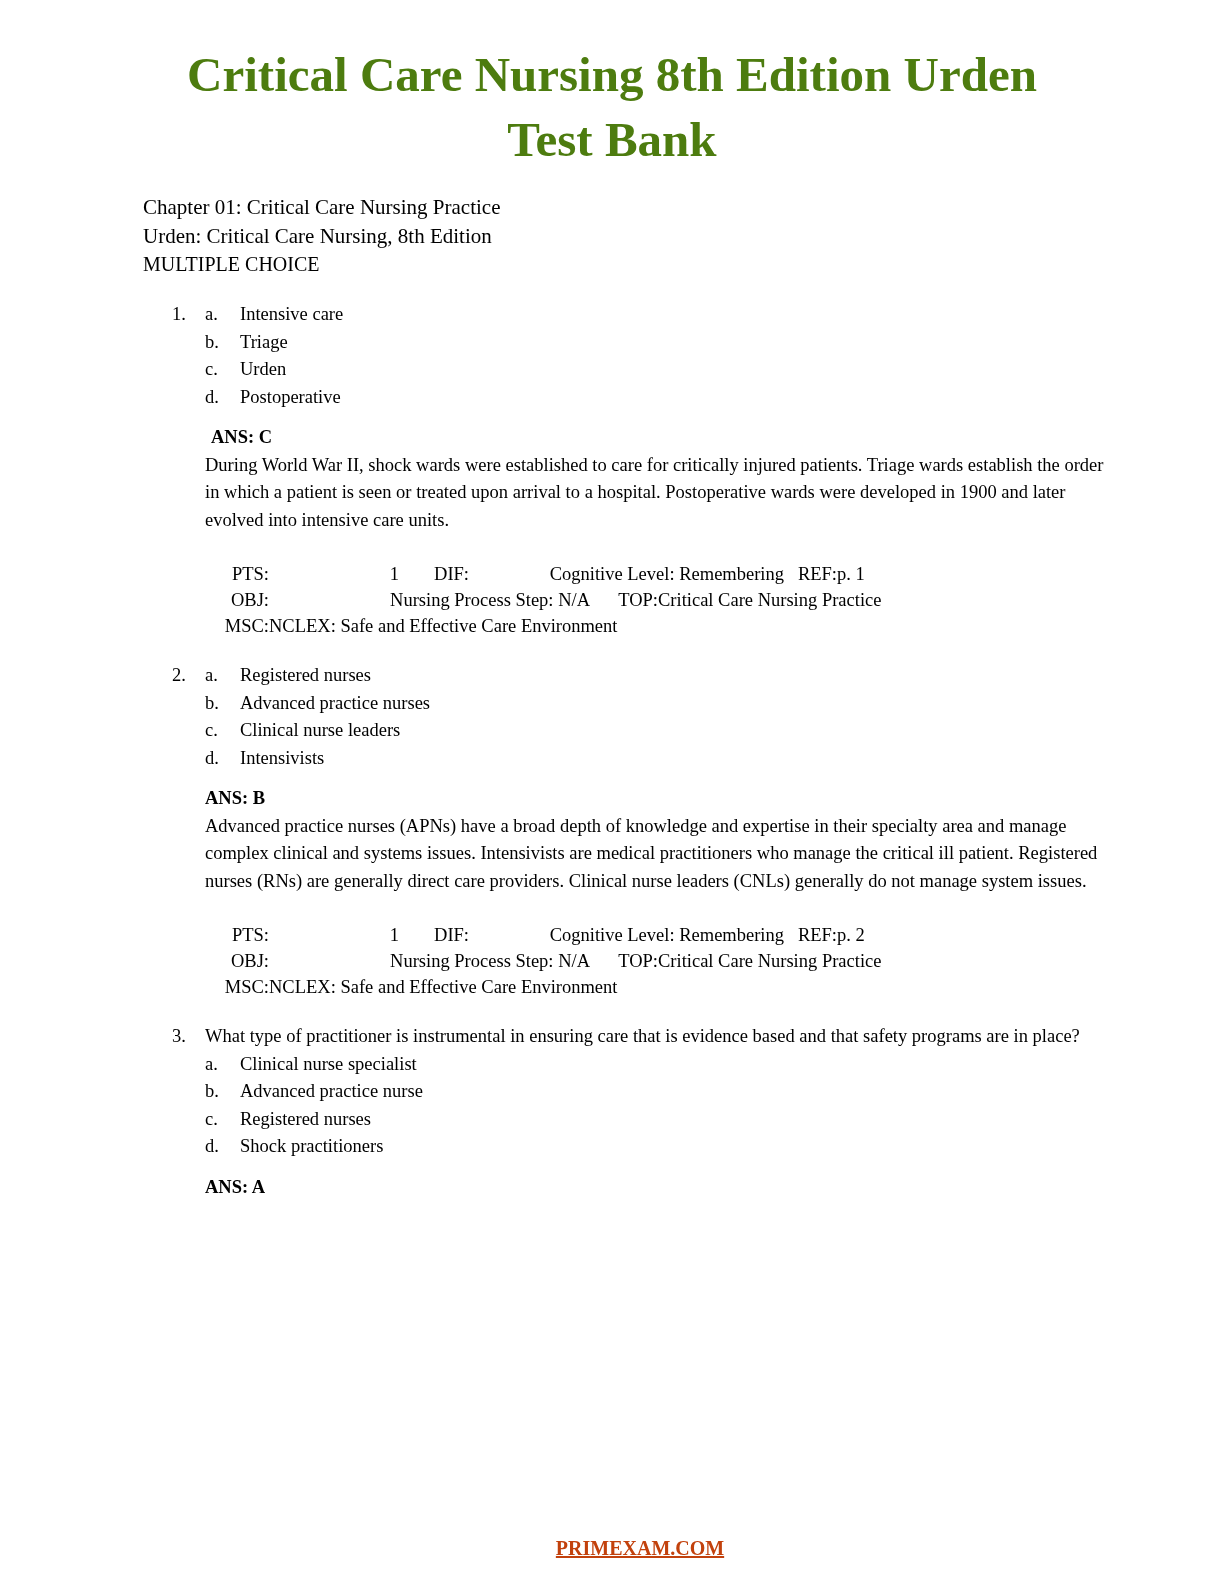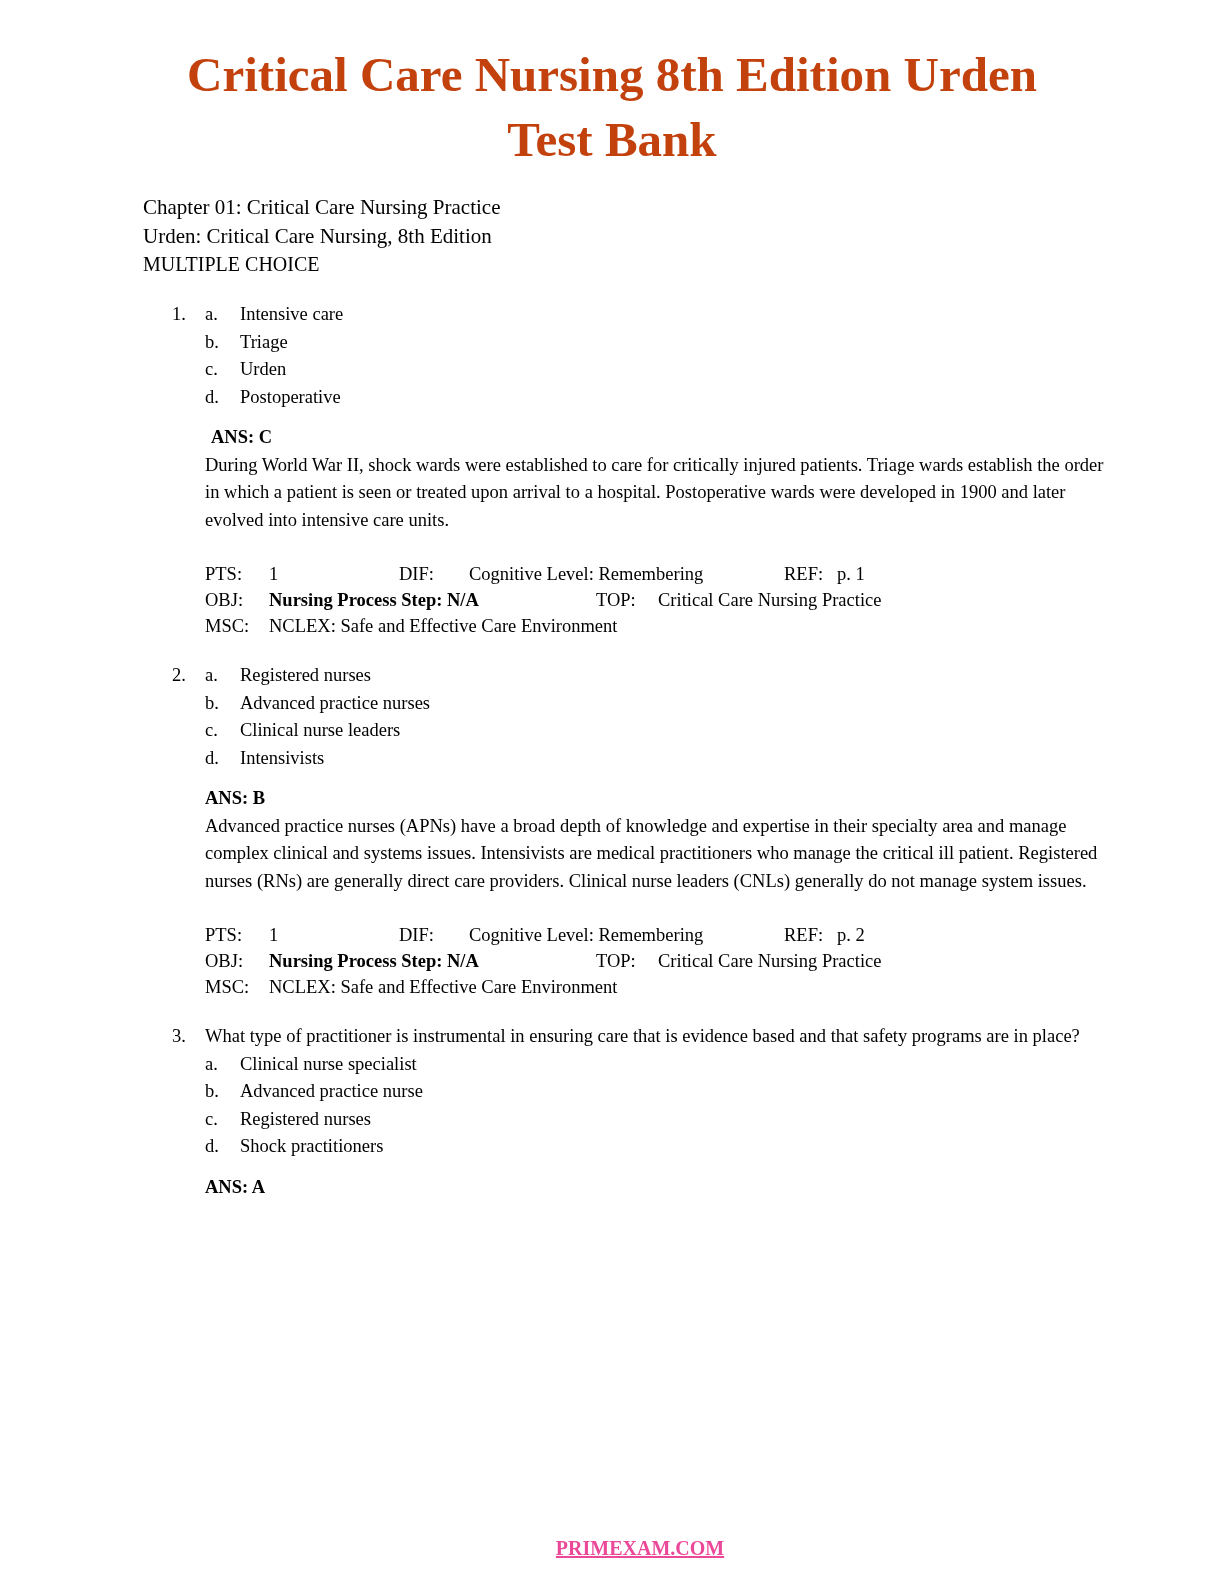--- a/index.html
+++ b/index.html
@@ -8,21 +8,21 @@
     width:1224px; height:1584px;
     position:relative; overflow:hidden;
     font-family:"Liberation Serif","DejaVu Serif",serif;
     color:#000000;
   }
   .doc { padding-top:42px; }
 
   
   .title {
     text-align:center;
-    color:#c2410c;
+    color:#4d7c0f;
     font-weight:bold;
     font-size:49px;
     line-height:65px;
     margin:0 55px;
   }
 
   
   .head { margin:21px 0 0 143px; font-weight:normal; }
   .head-line { font-size:21px; line-height:29px; }
   .head-section { font-size:20px; line-height:27px; }
@@ -30,36 +30,36 @@
   
   .questions { margin-left:172px; width:945px; font-size:18.5px; line-height:27.5px; }
   .question { display:flex; margin-top:23px; }
   .q-num { width:33px; flex-shrink:0; }
   .q-body { flex:1; }
   .option { display:flex; }
   .opt-letter { width:35px; flex-shrink:0; }
   .answer { margin-top:13px;font-weight:bold; }
   .pad6 { padding-left:6px; }
   .meta { margin-top:27px; line-height:26px; }
-  .meta-row span { display:inline-block; vertical-align:top; }
+  .meta-row span { display:inline-block; vertical-align:top;text-align:right; }
   .w64 { width:64px; }
   .w130 { width:130px; }
   .w70 { width:70px; }
   .w315 { width:315px; }
   .w53 { width:53px; }
-  .w321 { width:321px;font-weight:bold; }
+  .w321 { width:321px; }
   .w62 { width:62px;margin-left:6px; }
 
   
   .footer {
     position:absolute; bottom:24px; left:0; right:0;
     text-align:center; padding-left:56px;
   }
   .footer a {
-    color:#ec4899; font-weight:bold; font-size:20px;
+    color:#c2410c; font-weight:bold; font-size:20px;
     text-decoration:underline; cursor:pointer;text-align:center;
   }
 </style>
 </head>
 <body>
 
 <div class="doc">
 
   <div class="title">
     <div>Critical Care Nursing 8th Edition Urden</div>

